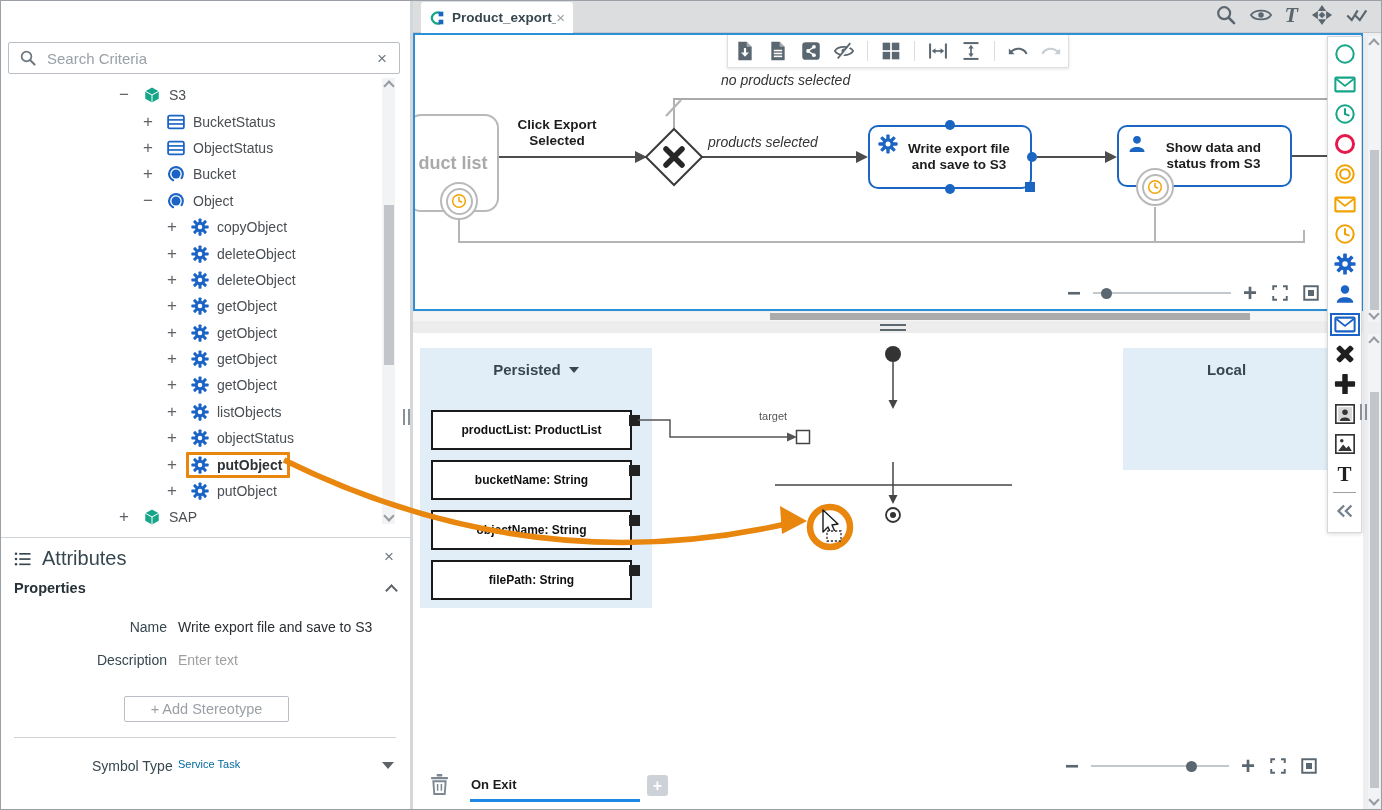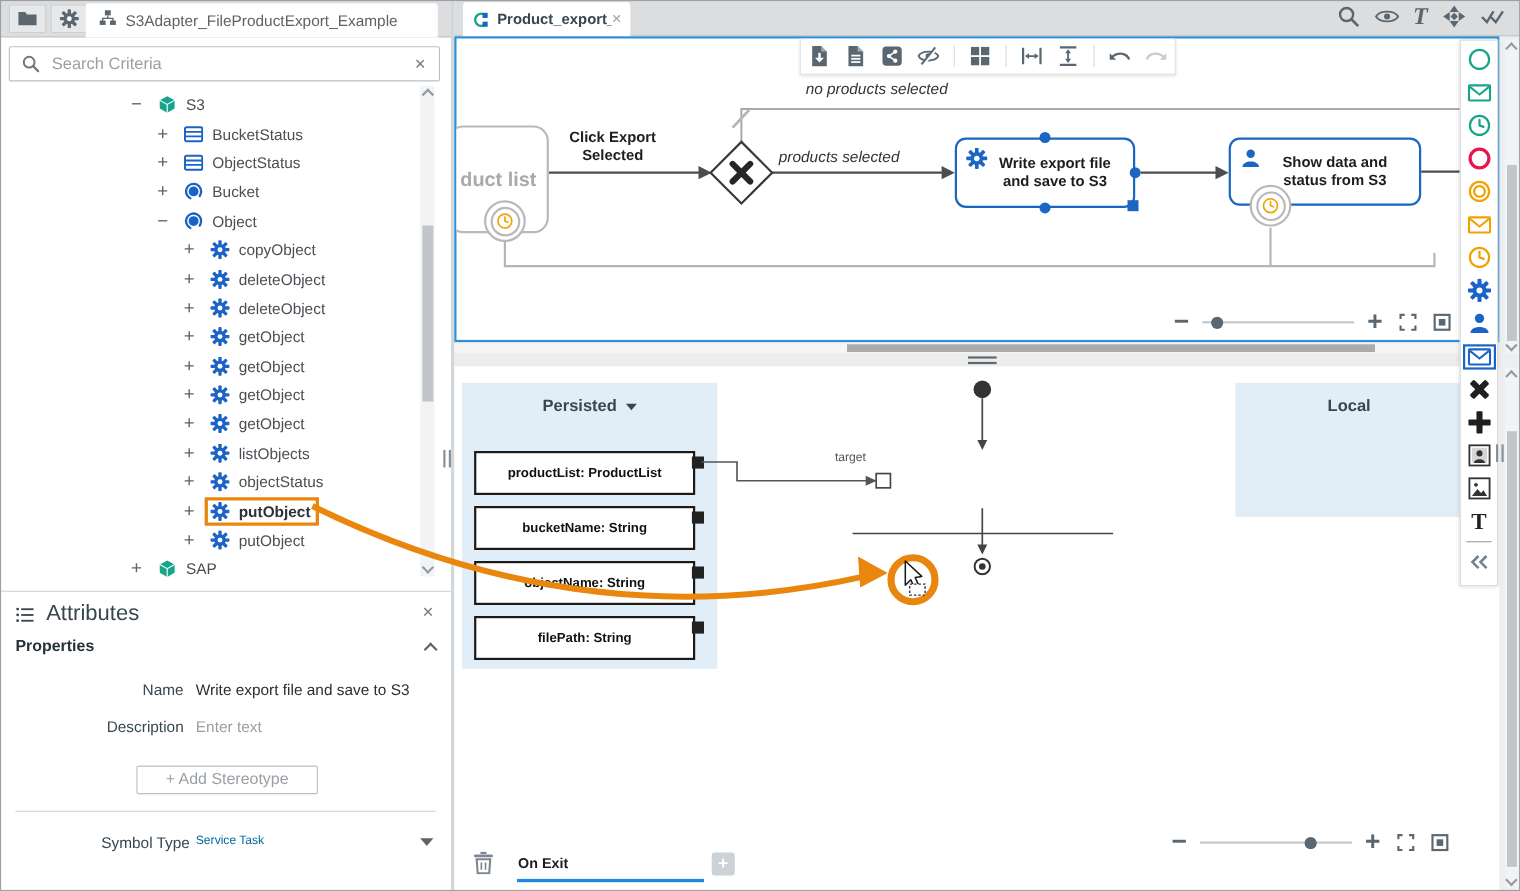--- a/index.html
+++ b/index.html
@@ -294,44 +294,20 @@
           <circle cx="2.7" cy="17" r="1.7"></circle>
           <rect x="7" y="2" width="15" height="2.2"></rect>
           <rect x="7" y="9" width="15" height="2.2"></rect>
           <rect x="7" y="16" width="15" height="2.2"></rect>
         </g>
       </symbol>
 </defs>
 </svg>
 
 <div class="left-panel">
-  <div class="lp-toolbar">
-    <div id="lpButtons">
-        <div class="sqbtn" style="left: 8px;">
-          <span style="display: flex;">
-            <svg class="i18">
-              <use href="#s-folder"></use>
-            </svg>
-          </span>
-        </div>
-        <div class="sqbtn" style="left: 46px;">
-          <span style="display: flex;">
-            <svg class="i18">
-              <use href="#s-gear"></use>
-            </svg>
-          </span>
-        </div>
-      </div>
-    <div class="lp-tab">
-      <span style="margin-left:12px;color:#5b6770"><svg class="i16">
-            <use href="#s-sitemap"></use>
-          </svg></span>
-      <span class="lbl">S3Adapter_FileProductExport_Example</span>
-    </div>
-  </div>
   <div class="search-wrap">
     <span style="margin-left:10px;color:#6f7a82;display:flex">
         <svg class="i18">
           <use href="#s-magnifier"></use>
         </svg>
       </span>
     <input type="text" placeholder="Search Criteria" style="">
     <span class="xbtn" style="margin-right:12px">×</span>
   </div>
   <div class="tree" id="tree">
@@ -673,21 +649,21 @@
             <use href="#s-undo"></use>
           </svg>
         </span>
         <span class="dis mir" style="display: flex; cursor: pointer;">
           <svg class="i20">
             <use href="#s-undo"></use>
           </svg>
         </span>
       </div>
 
-    <div class="abs lblitalic lblital" style="left:306px;top:37px;width:152px;text-align:center;font-style:italic;font-size:14px;color:#333">no products selected</div>
+    <div class="abs lblitalic lblital" style="left:306px;top:37px;width:152px;font-style:italic;font-size:14px;color:#333">no products selected</div>
 
     <div class="abs" style="left:-8px;top:79px;width:92px;height:98px;border:2px solid #b9b9b9;border-radius:14px;background:#fff;display:flex;align-items:center;justify-content:center;">
       <span style="font-weight:bold;font-size:18px;color:#a9a9a9">duct list</span>
     </div>
     <div class="timer" style="left:25px;top:147px;">
       <div class="timer-in">
           <svg class="i16">
             <use href="#s-clock"></use>
           </svg>
         </div>

